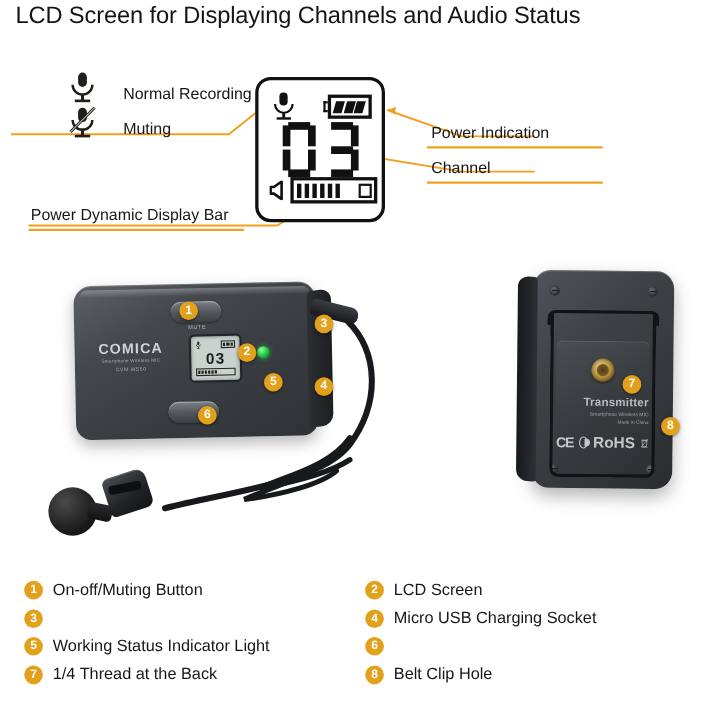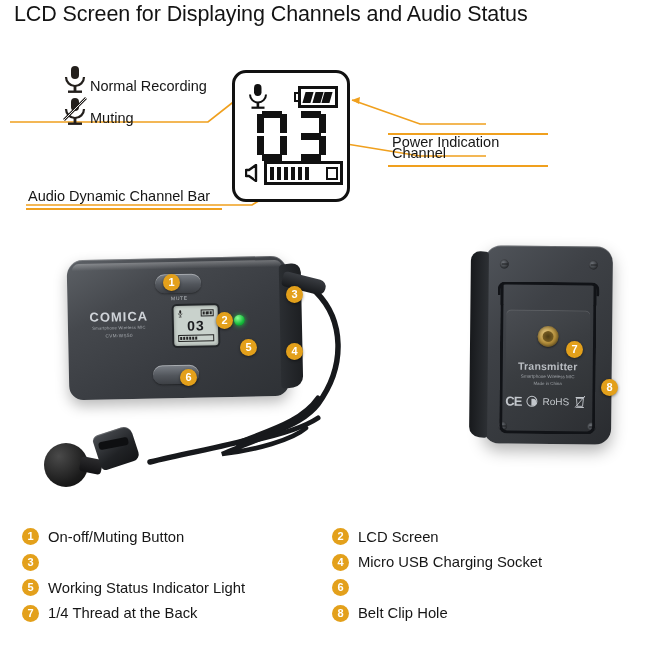--- a/index.html
+++ b/index.html
@@ -72,21 +72,21 @@
   }
   .bar-fillzone { display: flex; gap: 2.5px; align-items: stretch; }
   .bar-seg { width: 4.5px; background: #111; }
   .bar-tail { margin-left: auto; width: 12px; border: 2.5px solid #111; }
 
   
   .callout-text { position: absolute; font-size: 14.5px; color: #161616; white-space: nowrap; }
   .u-line { position: absolute; height: 1.6px; background: #F0A01E; }
   svg.leaders { position: absolute; left: 0; top: 0; width: 650px; height: 650px; pointer-events: none; }
 
-  .legend-mic-row { position: absolute; font-size: 14.5px; color: #161616; white-space: nowrap; }
+  .legend-mic-row { position: absolute; font-size: 14.5px; color: #161616; white-space: nowrap; margin-left: 22px; }
 
   
   .device-front {
     position: absolute; left: 68px; top: 258px;
     width: 220px; height: 140px;
     background: linear-gradient(150deg, #5d6166 0%, #45484d 28%, #393c41 60%, #2e3135 100%);
     border-radius: 16px 16px 14px 14px;
     transform: rotate(-1.2deg);
     box-shadow: 0 6px 14px rgba(0,0,0,0.28), inset 0 1px 0 rgba(255,255,255,0.22);
   }
@@ -222,31 +222,31 @@
   .thread {
     position: absolute; left: 50%; top: 16px; transform: translateX(-50%);
     width: 21px; height: 21px; border-radius: 50%;
     background: radial-gradient(circle at 36% 30%, #e0c27a, #b8923c 55%, #6e5620);
     box-shadow: inset 0 0 4px rgba(0,0,0,0.55), 0 1px 2px rgba(0,0,0,0.5);
   }
   .thread::after {
     content: ""; position: absolute; left: 5px; top: 5px; width: 11px; height: 11px;
     border-radius: 50%; background: radial-gradient(circle, #4d3c15, #8a6c28);
   }
-  .back-text { position: absolute; left: 0; right: 0; top: 50px; text-align: center; color: #b9bdc2; }
+  .back-text { position: absolute; left: 0; right: 0; top: 50px; text-align: right; color: #b9bdc2; }
   .bt-main { font-size: 10.5px; font-weight: bold; letter-spacing: 0.2px; }
   .bt-sub { font-size: 4.6px; margin-top: 2px; color: #9da1a6; }
   .bt-made { font-size: 4.4px; margin-top: 2px; color: #9da1a6; }
   .certs {
     position: absolute; left: 0; right: 0; top: 84px;
-    display: flex; justify-content: flex-start; align-items: center; gap: 5px;
+    display: flex; justify-content: flex-end; align-items: center; gap: 5px;
     color: #c3c7cc;
   }
   .cert-ce { font-size: 13px; font-weight: bold; letter-spacing: -1px; }
-  .cert-rohs { font-size: 10px; font-weight: normal; }
+  .cert-rohs { font-size: 14px; font-weight: bold; }
   .cert-circ {
     width: 11px; height: 11px; border-radius: 50%; border: 1.3px solid #c3c7cc;
     display: inline-block; position: relative;
   }
   .cert-circ::after {
     content: ""; position: absolute; left: 4px; top: 1.5px; width: 5px; height: 7px;
     background: #c3c7cc; border-radius: 0 6px 6px 0;
   }
   .cert-weee { width: 11px; height: 13px; position: relative; }
   .clip-wire {
@@ -327,27 +327,27 @@
 
   <svg style="position:absolute; left:62px; top:96px; width:26px; height:30px;" viewBox="0 0 26 30">
     <rect x="9" y="2" width="8" height="13" rx="4" fill="#231f1c"></rect>
     <path d="M4 13 a9 9 0 0 0 18 0" stroke="#231f1c" stroke-width="2.2" fill="none"></path>
     <rect x="11.6" y="21" width="2.8" height="6" fill="#231f1c"></rect>
     <rect x="6" y="26.5" width="14" height="2.4" fill="#231f1c"></rect>
     <line x1="2" y1="24" x2="24" y2="2" stroke="#231f1c" stroke-width="2.6"></line>
     <line x1="2" y1="24" x2="24" y2="2" stroke="#ffffff" stroke-width="0.9"></line>
   </svg>
 
-  <div class="callout-text" style="left:392px; top:113px;margin-top:21px;">Power Indication</div>
+  <div class="callout-text" style="left:392px; top:113px;">Power Indication</div>
   <div class="u-line" style="left:388px; top:133px; width:160px;"></div>
 
   <div class="callout-text" style="left:392px; top:145px;text-align:center;">Channel</div>
   <div class="u-line" style="left:388px; top:165px; width:160px;"></div>
 
-  <div class="callout-text" style="left:28px; top:188px;">Audio Dynamic Channel Bar</div>
+  <div class="callout-text" style="left:28px; top:188px;">Power Dynamic Display Bar</div>
   <div class="u-line" style="left:26px; top:208px; width:196px;"></div>
 
   <div class="lcd-panel">
     <svg class="lcd-mic" viewBox="0 0 22 28">
       <rect x="7" y="1" width="7.5" height="12" rx="3.7" fill="#111"></rect>
       <path d="M3 11.5 a8 8 0 0 0 16 0" stroke="#111" stroke-width="2" fill="none"></path>
       <rect x="9.6" y="19" width="2.6" height="5" fill="#111"></rect>
       <rect x="4.5" y="23.6" width="13" height="2.2" fill="#111"></rect>
     </svg>
 

